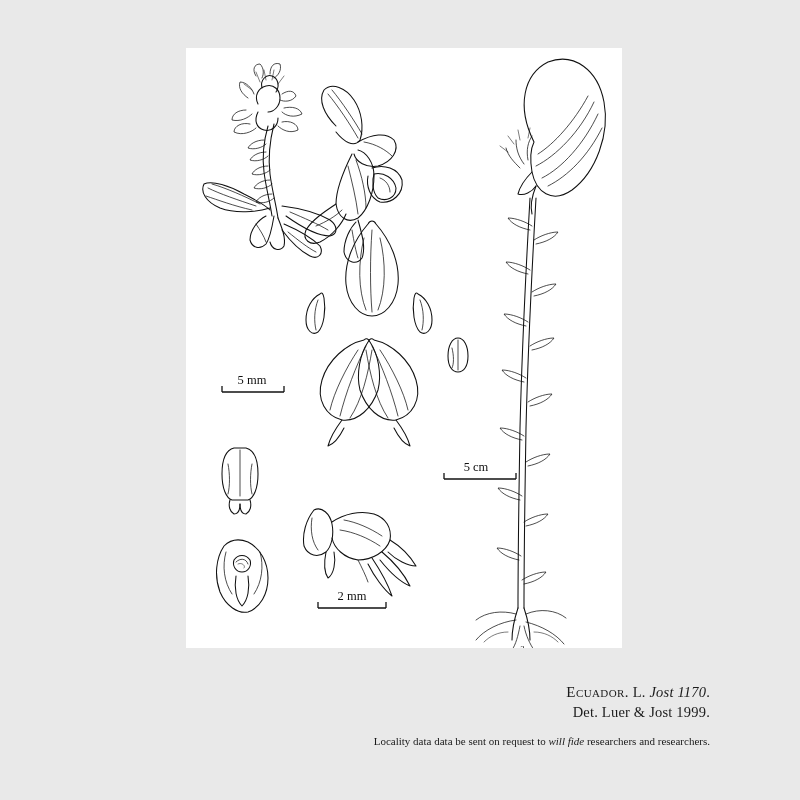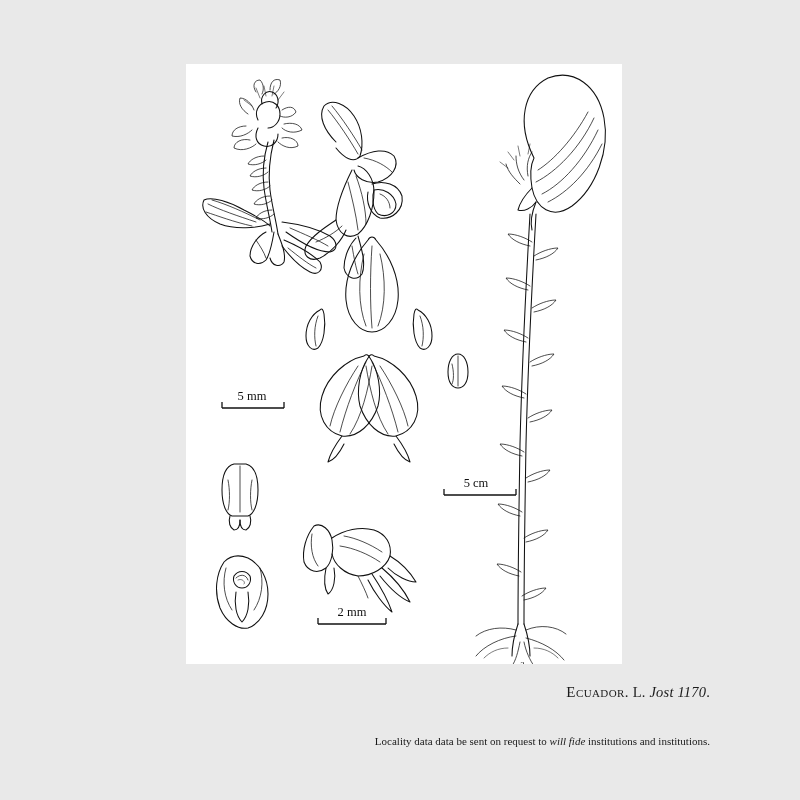--- a/index.html
+++ b/index.html
@@ -18,21 +18,20 @@
     width: 800px;
     height: 800px;
   }
   .plate {
     position: absolute;
     left: 186px;
     top: 48px;
     width: 436px;
     height: 600px;
     background: #ffffff;
-    margin-top: 16px;
   }
   .plate svg {
     display: block;
   }
   .caption-block {
     position: absolute;
     left: 330px;
     top: 682px;
     width: 380px;
     text-align: right;
@@ -308,19 +307,20 @@
       </g>
 
     </svg>
   </div>
 
   <div class="caption-block">
     <div class="cap-line">
       <span class="smallcaps">Ecuador.</span>
       <span>L. </span><span class="ital">Jost 1170</span><span>.</span>
     </div>
+    <div class="cap-line">Det. Luer &amp; Jost 1999.</div>
   </div>
 
   <div class="locality">
-    <span>Locality data data be sent on request to </span><span class="ital">will fide</span><span> institutions and institutions.</span>
+    <span>Locality data data be sent on request to </span><span class="ital">will fide</span><span> researchers and researchers.</span>
   </div>
 
 </div>
 
 </body></html>

